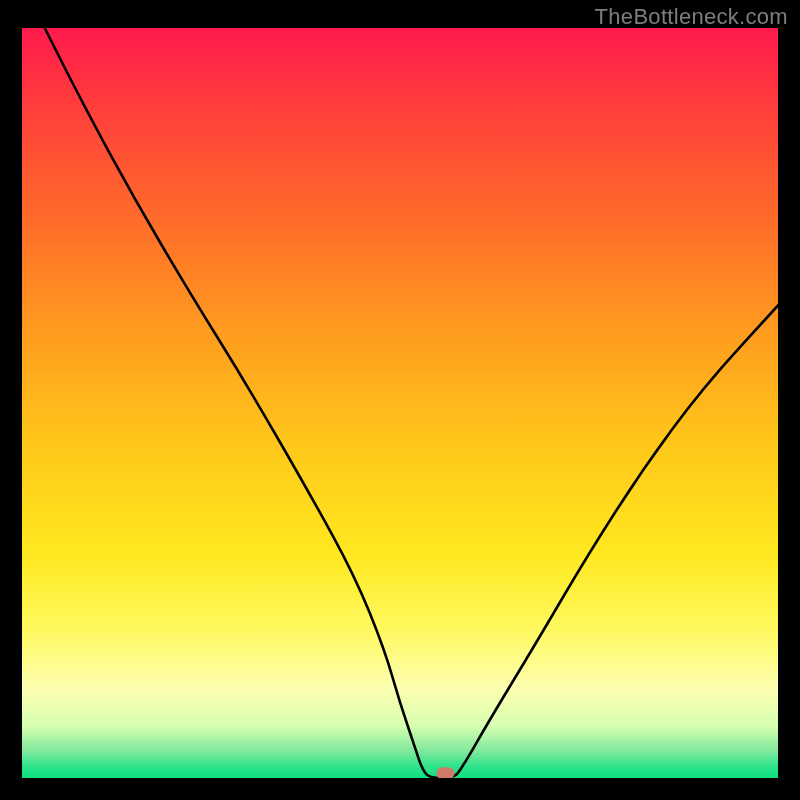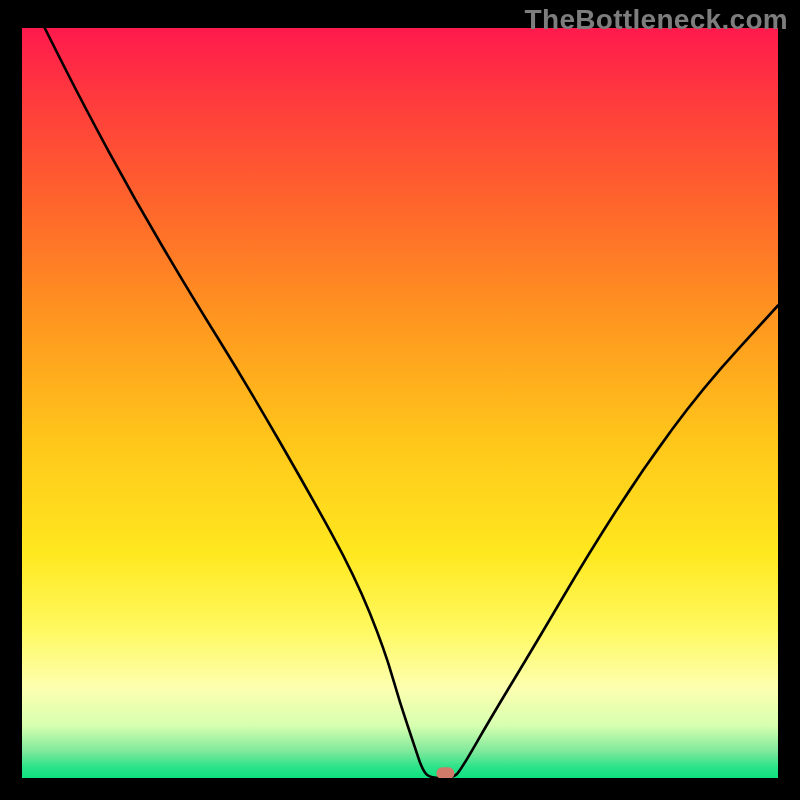--- a/index.html
+++ b/index.html
@@ -15,22 +15,22 @@
     position: relative;
     width: 800px;
     height: 800px;
     background: #000;
   }
   .watermark {
     position: absolute;
     top: 4px;
     right: 12px;
     color: #7d7d7d;
-    font-size: 28px;
-    font-weight: 700;
+    font-size: 22px;
+    font-weight: 400;
     letter-spacing: 0.3px;
     z-index: 50;
   }
   
   .plot {
     position: absolute;
     left: 22px;
     top: 28px;
     width: 756px;   
     height: 750px;  

